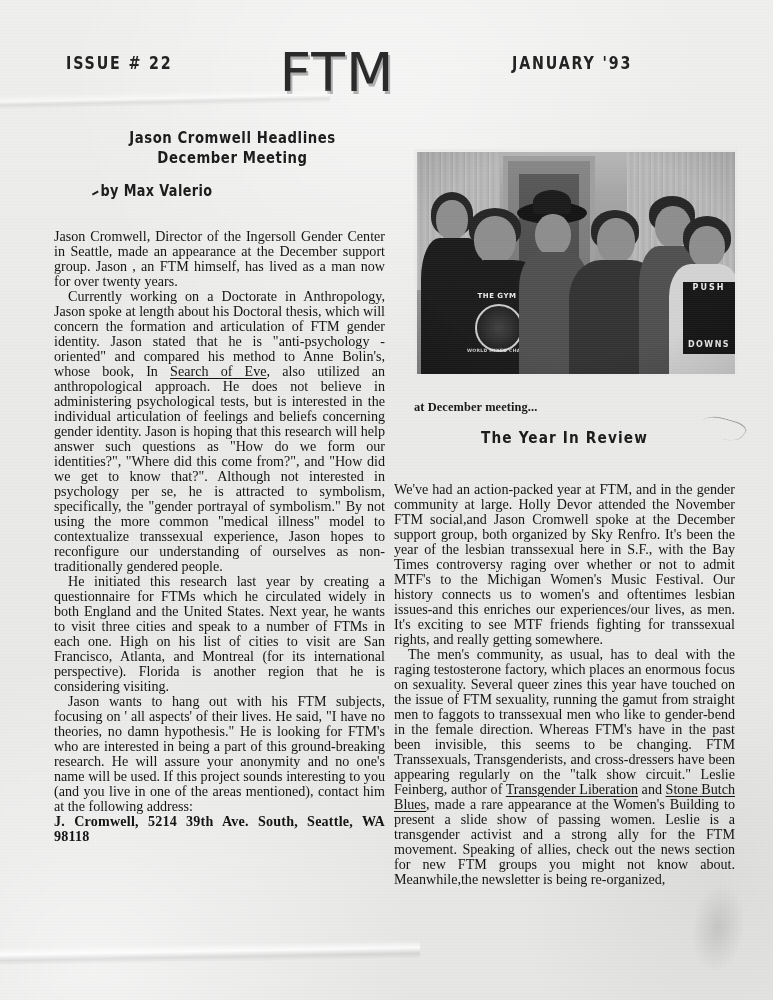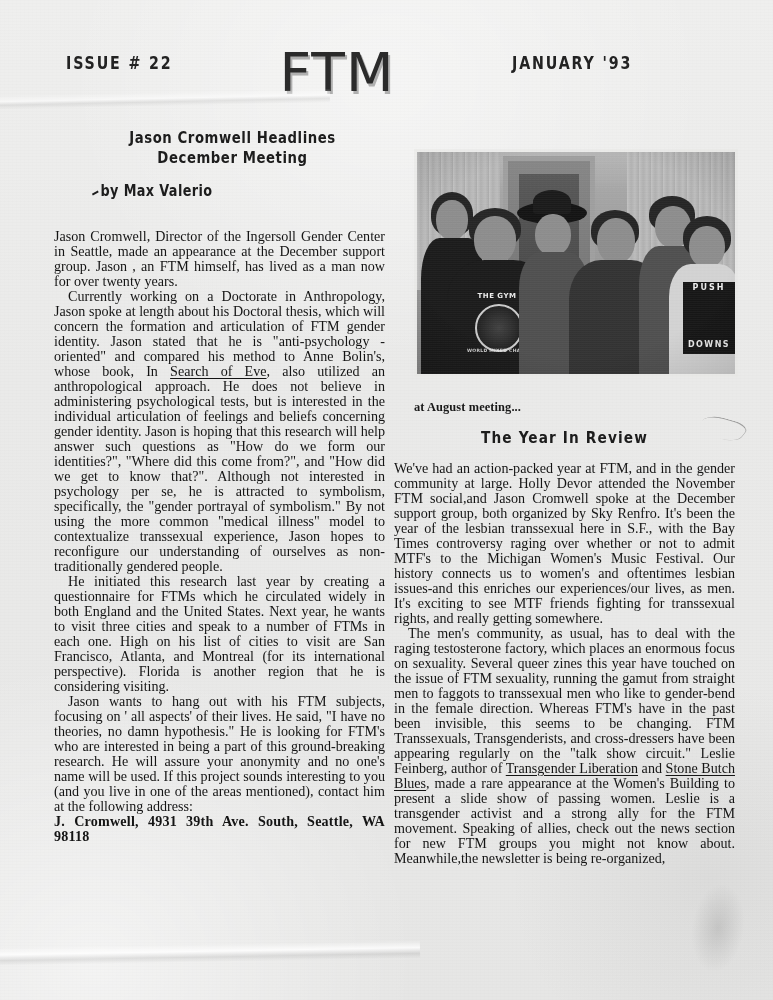--- a/index.html
+++ b/index.html
@@ -90,21 +90,21 @@
     font-family:"Liberation Serif","DejaVu Serif",serif;
     font-size:14.1px;line-height:15px;
     text-align:justify;
     color:#151515;
     -webkit-font-smoothing:none;
   }
   .col p{margin:0;text-indent:14px;}
   .col p.noindent{text-indent:0;}
   .col p.addr{text-indent:0;font-weight:700;letter-spacing:.2px;}
   #left-col{left:54px;top:229px;width:331px;}
-  #right-col{left:394px;top:461px;width:341px;}
+  #right-col{left:394px;top:482px;width:341px;}
   u{text-decoration:underline;text-underline-offset:2px;}
   
   .photo-wrap{position:absolute;left:417px;top:152px;width:318px;height:222px;}
   .photo{
     position:absolute;inset:0;overflow:hidden;
     background:#8e8e8e;
     filter:grayscale(1) contrast(1.04);
   }
   .photo .room{
     position:absolute;inset:0;
@@ -234,31 +234,31 @@
         <div class="push-box" style="left:266px;top:130px;width:52px;height:72px;"></div>
         <div class="tee-print" style="left:266px;top:131px;width:52px;font-size:8px;letter-spacing:2px;">PUSH</div>
         <div class="tee-print" style="left:266px;top:188px;width:52px;font-size:8px;letter-spacing:1.5px;">DOWNS</div>
       </div>
 
       <div class="photo-vig"></div>
     </div>
     <div class="photo-edge"></div>
   </div>
 
-  <div class="caption">at August meeting...</div>
+  <div class="caption">at December meeting...</div>
   <div class="pen-mark"></div>
 
   <div class="col" id="left-col">
     <p class="noindent">Jason Cromwell, Director of the Ingersoll  Gender Center in  Seattle, made an appearance  at the December support group.  Jason , an FTM himself,  has lived as a man now for over twenty years.</p>
     <p>
       <span>Currently working on a Doctorate in Anthropology, Jason spoke at length about his Doctoral thesis, which will concern the formation and articulation of FTM gender identity.  Jason stated that he is "anti-psychology -oriented" and compared his method to Anne Bolin's, whose book, In </span><u>Search of Eve</u><span>, also utilized an anthropological approach.  He does not believe in administering psychological tests, but is interested in the individual articulation of feelings and beliefs concerning gender identity.  Jason is hoping that this research will help answer such questions as "How do we form our identities?", "Where did this come from?", and "How did we get to know that?".  Although not interested in psychology per se, he is attracted to symbolism, specifically, the "gender portrayal of symbolism."    By not using the more common "medical illness" model to contextualize transsexual experience, Jason hopes to reconfigure our understanding of ourselves as non-traditionally gendered people.</span>
     </p>
     <p>He initiated this research last year by creating a questionnaire for FTMs which he circulated widely in both England and the United States.  Next year, he wants to visit three cities and speak to a number of FTMs in each one.  High on his list of cities to visit are San Francisco,  Atlanta, and Montreal (for its international perspective).  Florida is another region that he is considering visiting.</p>
     <p>Jason wants to hang out with his FTM subjects, focusing on ' all aspects' of their lives.  He said, "I have no theories, no damn hypothesis."    He is looking for FTM's who are interested in being a part of this ground-breaking research.  He will assure your anonymity and no one's name will be used.  If this project sounds interesting to you (and you live in one of the areas mentioned), contact him at the following address:</p>
-    <p class="addr">J. Cromwell, 4931 39th Ave. South, Seattle, WA 98118</p>
+    <p class="addr">J. Cromwell, 5214 39th Ave. South, Seattle, WA 98118</p>
   </div>
 
   <div class="section-head">The Year In Review</div>
 
   <div class="col" id="right-col">
     <p class="noindent">We've had an action-packed year at FTM, and in the gender community at large.  Holly Devor attended the November  FTM social,and  Jason Cromwell  spoke at the December support group, both organized by Sky Renfro. It's been the year of the lesbian transsexual here in S.F., with the Bay Times controversy  raging over whether or not to admit MTF's to  the Michigan Women's Music Festival.  Our history connects us to women's  and oftentimes lesbian   issues-and this enriches our experiences/our lives, as men.  It's exciting to see MTF friends fighting for transsexual rights, and really getting somewhere.</p>
     <p>
       <span>The men's community, as usual, has to deal with the raging testosterone factory, which places an enormous focus on sexuality. Several queer zines this year have touched on the issue of FTM sexuality, running the gamut from straight men to faggots to transsexual men who like to gender-bend in the female direction.  Whereas FTM's have in the past been invisible, this seems to be changing. FTM Transsexuals, Transgenderists, and cross-dressers have  been appearing regularly on the "talk show circuit." Leslie Feinberg, author of </span><u>Transgender Liberation</u><span> and </span><u>Stone Butch Blues</u><span>, made a rare appearance at the Women's Building to present a  slide show of passing women.  Leslie  is a transgender activist and a strong ally for the FTM movement.  Speaking of allies, check out the news section for new FTM groups you might not know about.  Meanwhile,the newsletter is being re-organized,</span>
     </p>
   </div>

